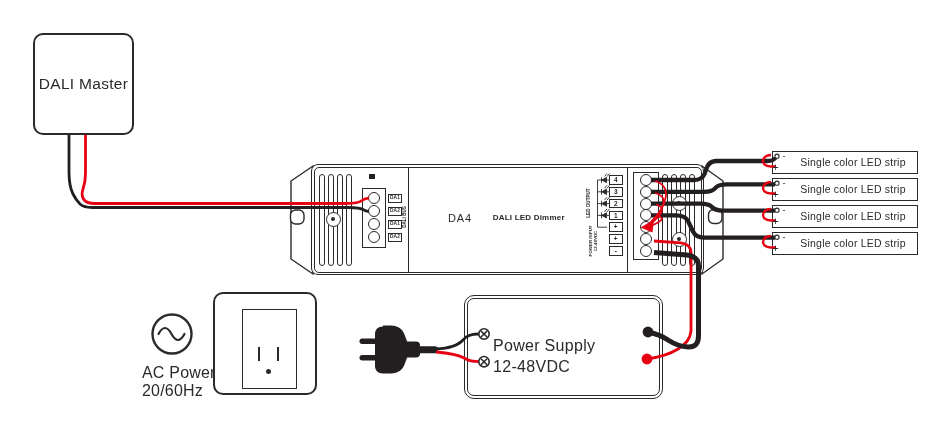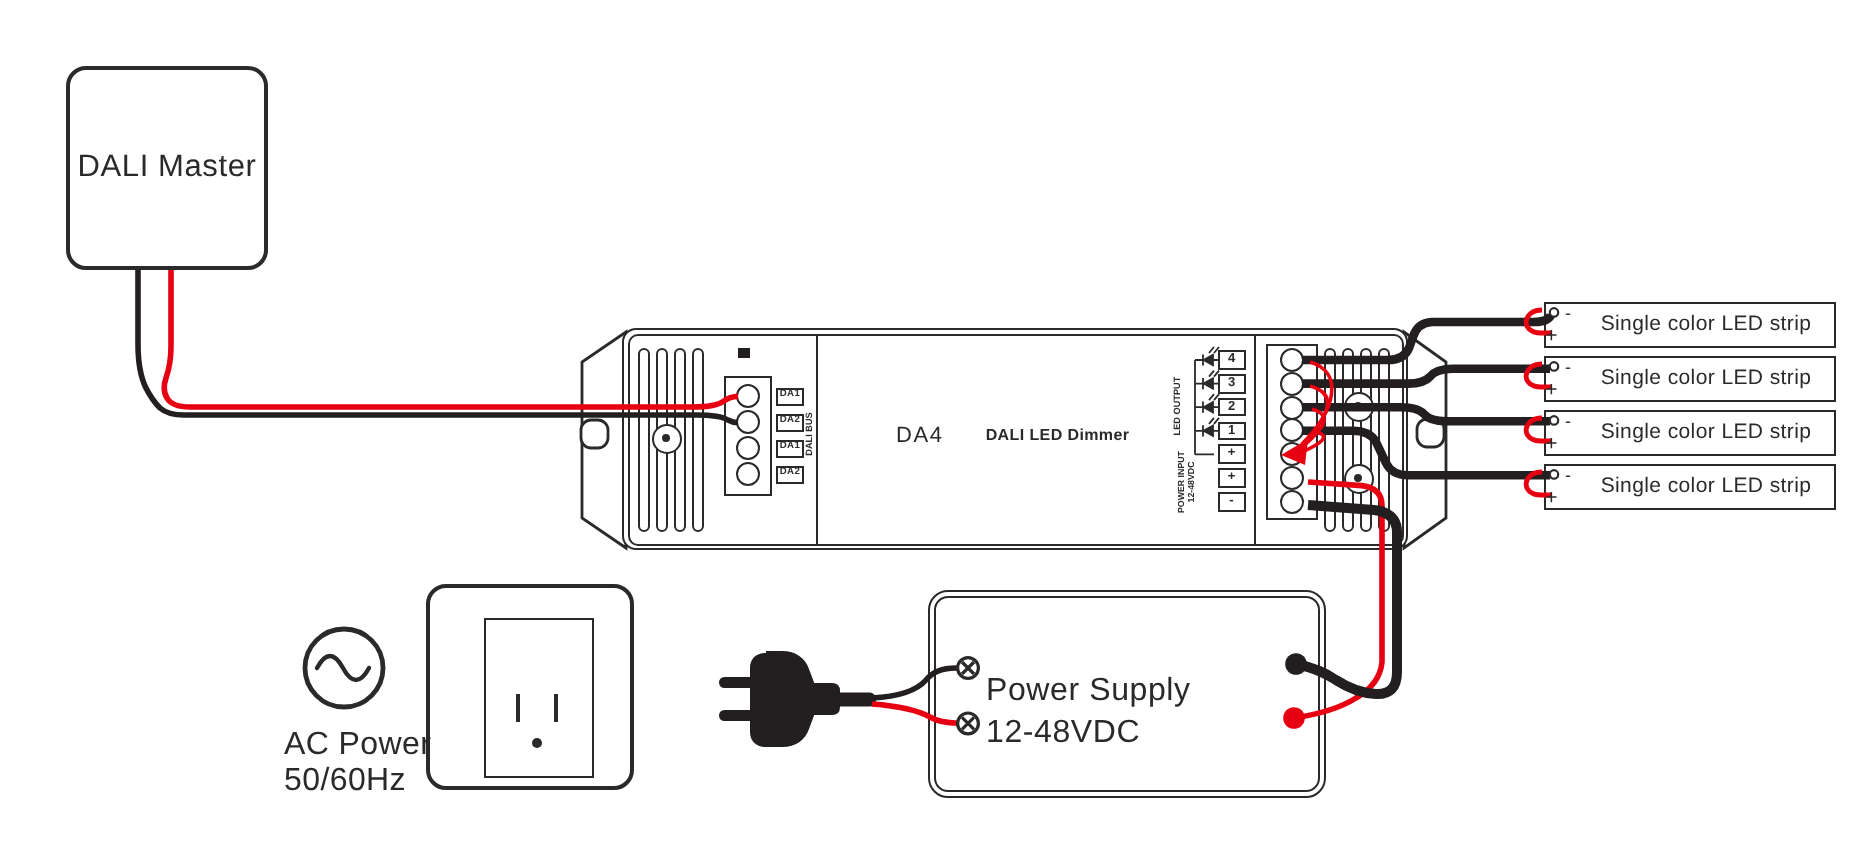--- a/index.html
+++ b/index.html
@@ -157,21 +157,21 @@
       <div class="abs odot" style="left:23px;"></div>
     </div>
   </div>
 
   <svg class="abs" style="left:150px;top:312px;" width="44" height="44">
     <circle cx="22" cy="22" r="19.5" fill="#fff" stroke="#2b2a29" stroke-width="2.4"></circle>
     <path d="M8.5,22 Q15,10 21.5,22 Q28,34 34.5,22" fill="none" stroke="#2b2a29" stroke-width="2.2" stroke-linecap="round"></path>
   </svg>
   <div class="abs ac-text">
     <div>AC Power</div>
-    <div>50/60Hz</div>
+    <div>20/60Hz</div>
   </div>
 
   <svg width="932" height="422">
 
     <g fill="none" stroke="var(--wire_black)" stroke-width="4.3" stroke-linejoin="round">
       <path d="M651,180 H694 Q702,180 704.5,174 L706.5,168.5 Q708.5,161.5 716,161 H767 Q774,161 775.5,157.5"></path>
       <path d="M651,191.8 H704 Q712,191.8 715,188.3 Q718,184.6 726,184.4 H775"></path>
       <path d="M651,203.6 H700 Q709,203.6 712,207 Q715,210.6 723,210.6 H775"></path>
       <path d="M651,215.4 H676 Q685,215.4 688,221 L693,231.5 Q696,237.6 704,237.6 H775"></path>
     </g>

